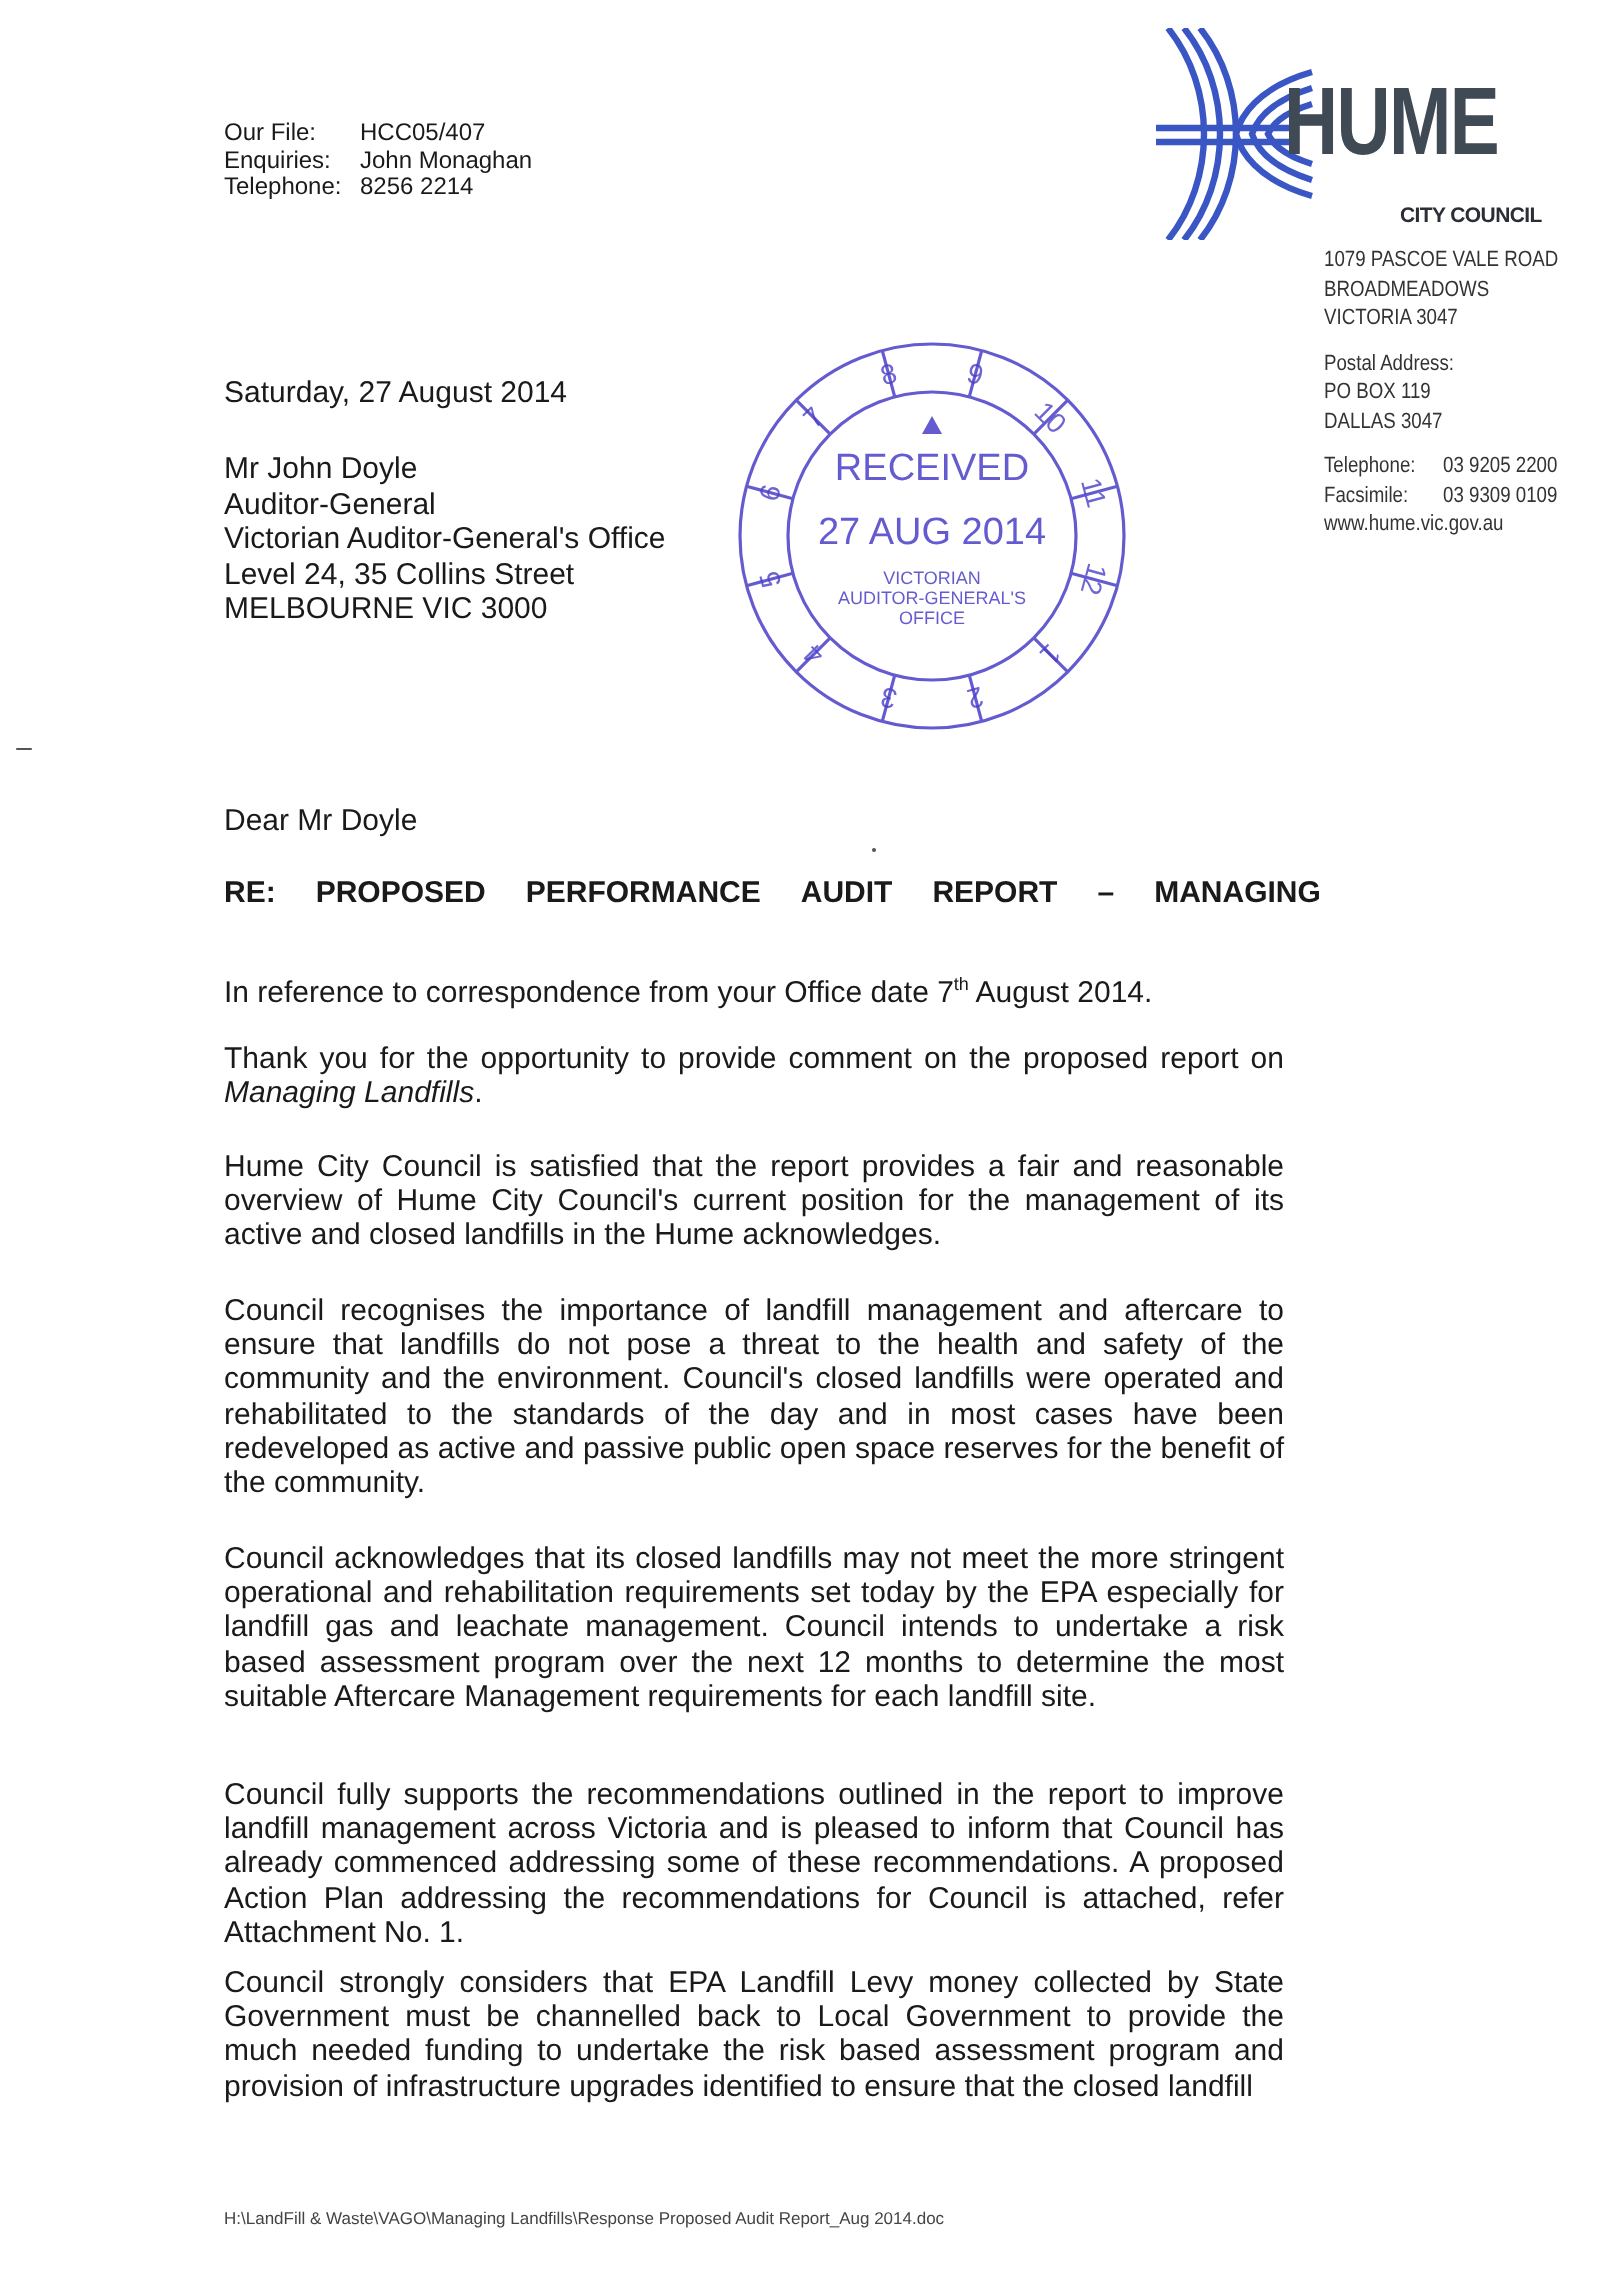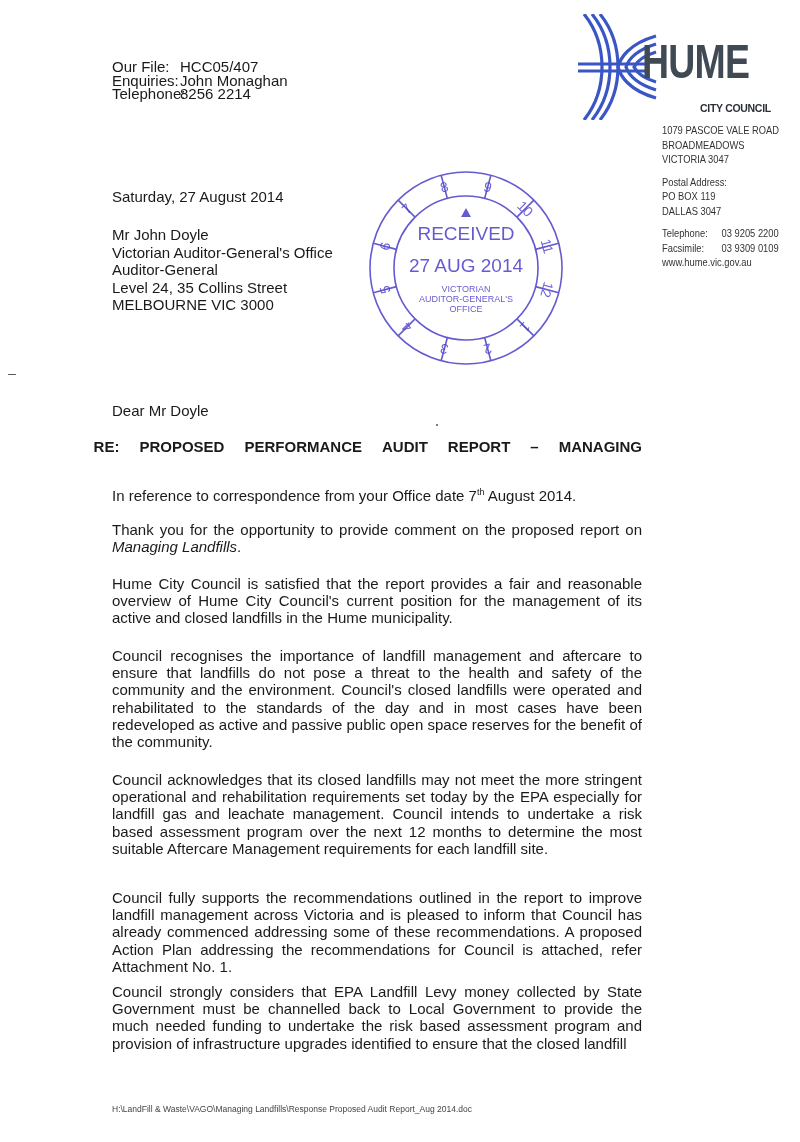--- a/index.html
+++ b/index.html
@@ -1,33 +1,33 @@
 <!DOCTYPE html>
 <html><head>
 <meta charset="utf-8">
 <style>
   html, body { margin:0; padding:0; background:#ffffff; }
   body { width:800px; height:1142px; position:relative; overflow:hidden; color:#1a1a1a; font-family:"Liberation Sans", sans-serif; }
   .abs { position:absolute; }
-  .meta { left:112px; top:60px; font-size:15px; line-height:13.5px; }
+  .meta { left:112px; top:60px; font-size:12px; line-height:13.5px; }
   .meta .row { display:flex; }
   .meta .lbl { width:68px; }
   .logo { left:578px; top:14px; width:200px; height:106px; }
   .logo .word { position:absolute; left:64px; top:24px; font-family:"Liberation Sans", sans-serif; font-weight:bold; font-size:48px; line-height:48px; color:#3f4a55; letter-spacing:-1px; transform:scaleX(0.78); transform-origin:left top; }
   .logo .sub { position:absolute; left:122px; top:88px; font-weight:bold; font-size:10.5px; color:#2b2f35; letter-spacing:-0.3px; }
   .addr { left:662px; top:123px; font-size:11px; line-height:14.5px; color:#333; transform:scaleX(0.85); transform-origin:left top; width:190px; }
   .addr .gap { height:8px; }
   .addr .row { display:flex; }
   .addr .row .lbl { width:70px; }
   .date { left:112px; top:188px; font-size:15px; }
   .recip { left:112px; top:226px; font-size:15px; line-height:17.5px; }
   .stamp { left:366px; top:168px; width:200px; height:200px; }
   .salut { left:112px; top:402px; font-size:15px; }
   .subject { left:112px; top:438px; width:530px; font-size:15px; font-weight:bold; line-height:17px; }
-  .subject .l1 { display:flex; justify-content:flex-end;gap:20px; }
+  .subject .l1 { display:flex; justify-content:space-between;gap:20px; }
   .body { left:112px; width:530px; font-size:15px; line-height:17.2px; text-align:justify; }
   .body p { margin:0; }
   .footer { left:112px; top:1104px; font-size:8.5px; color:#444; }
   .dot { width:2px; height:2px; background:#555; border-radius:1px; }
 </style>
 </head>
 <body>
 
 <div class="abs meta">
   <div class="row">
@@ -78,22 +78,22 @@
       <span class="lbl">Facsimile:</span>
       <span>03 9309 0109</span>
     </div>
   <div>www.hume.vic.gov.au</div>
 </div>
 
 <div class="abs date">Saturday, 27 August 2014</div>
 
 <div class="abs recip">
   <div>Mr John Doyle</div>
+  <div>Auditor-General</div>
   <div>Victorian Auditor-General's Office</div>
-  <div>Auditor-General</div>
   <div>Level 24,  35 Collins Street</div>
   <div>MELBOURNE  VIC  3000</div>
 </div>
 
 <div class="abs stamp">
   <svg width="200" height="200" viewBox="0 0 200 200">
     <g fill="none" stroke="#4a3fc8" stroke-width="1.6" opacity="0.85">
       <circle cx="100" cy="100" r="96"></circle>
       <circle cx="100" cy="100" r="72"></circle>
       <g id="ticks">
@@ -155,21 +155,21 @@
 
 <div class="abs body" style="top:484px;">
   <p><span>In reference to correspondence from your Office date 7</span><sup style="font-size:9px">th</sup><span> August 2014.</span></p>
 </div>
 
 <div class="abs body" style="top:521px;">
   <p><span>Thank you for the opportunity to provide comment on the proposed report on </span><i>Managing Landfills</i><span>.</span></p>
 </div>
 
 <div class="abs body" style="top:575px;">
-  <p>Hume City Council is satisfied that the report provides a fair and reasonable overview of Hume City Council's current position for the management of its active and closed landfills in the Hume municipality.</p>
+  <p>Hume City Council is satisfied that the report provides a fair and reasonable overview of Hume City Council's current position for the management of its active and closed landfills in the Hume acknowledges.</p>
 </div>
 
 <div class="abs body" style="top:647px;">
   <p>Council recognises the importance of landfill management and aftercare to ensure that landfills do not pose a threat to the health and safety of the community and the environment.  Council's closed landfills were operated and rehabilitated to the standards of the day and in most cases have been redeveloped as active and passive public open space reserves for the benefit of the community.</p>
 </div>
 
 <div class="abs body" style="top:771px;">
   <p>Council acknowledges that its closed landfills may not meet the more stringent operational and rehabilitation requirements set today by the EPA especially for landfill gas and leachate management.  Council intends to undertake a risk based assessment program over the next 12 months to determine the most suitable Aftercare Management requirements for each landfill site.</p>
 </div>
 

